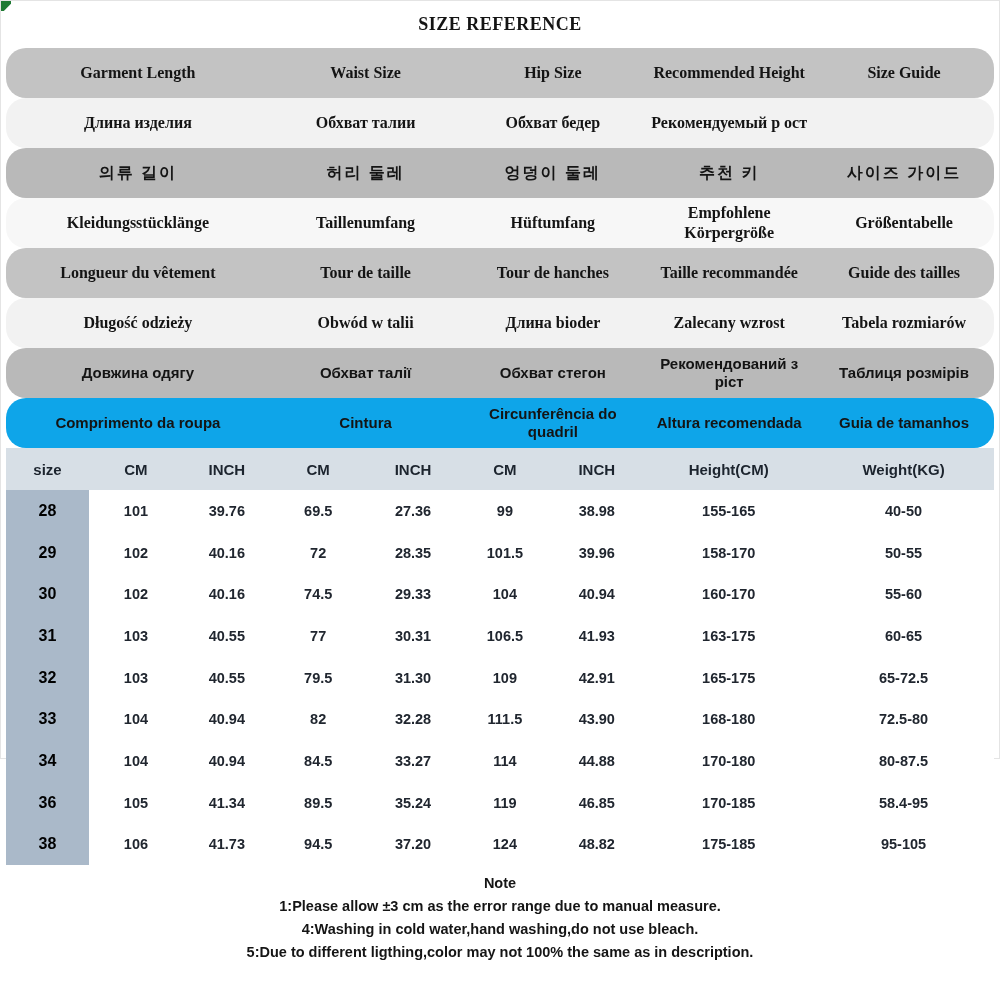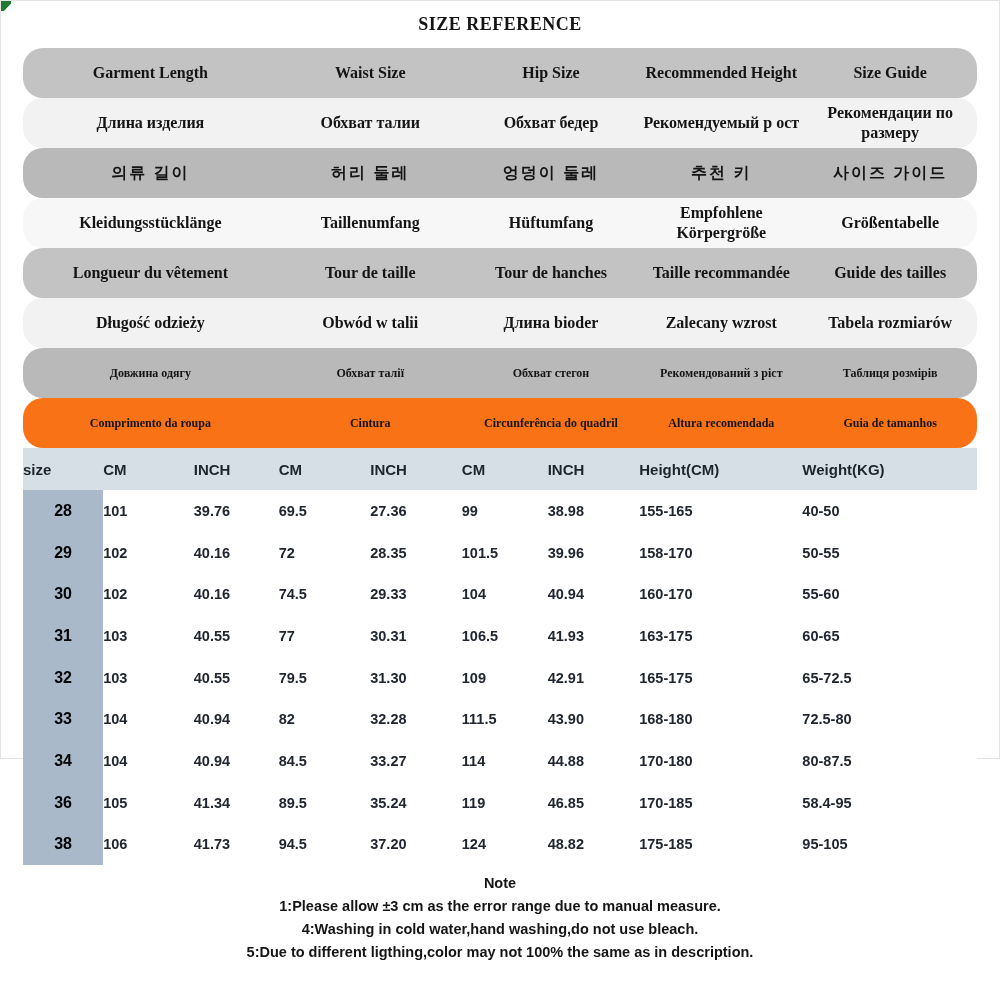--- a/index.html
+++ b/index.html
@@ -2,51 +2,51 @@
 <html><head>
 <meta charset="utf-8">
 <style>
   html,body { margin:0; padding:0; }
   body {
     width:1000px; height:1001px; background:#fff; color:#141414;
     font-family:"Liberation Sans", sans-serif; overflow:hidden;
   }
   .sheet {
     position:relative; width:1000px; height:759px; box-sizing:border-box;
-    border:1px solid #e4e4e4; padding:0 22px;
+    border:1px solid #e4e4e4; padding:0 5px;
   }
   .corner-flag {
     position:absolute; top:0; left:0; width:10px; height:10px;
     background:#1f7a33;
     clip-path:polygon(0 0, 100% 0, 100% 28%, 28% 100%, 0 100%);
   }
   .title {
     height:47px; display:flex; align-items:center; justify-content:center;
     font-family:"Liberation Serif", serif; font-weight:bold; font-size:18px;
     letter-spacing:.5px;
   }
   
   .lrow {
     display:grid; grid-template-columns:26.7% 19.4% 18.5% 17.2% 18.2%;
     height:50px; align-items:center; text-align:center; font-weight:bold;border-radius:20px;
   }
   .lcell { line-height:1.22; padding:0 4px; }
   .serif { font-family:"Liberation Serif", serif; font-size:16px; }
-  .sans  { font-family:Liberation Serif, serif; font-size:12px; }
+  .sans  { font-family:Liberation Sans, sans-serif; font-size:15px; }
   .korean{ font-family:"Liberation Sans", sans-serif; font-size:16px; letter-spacing:2px; }
   .bg-gray   { background:#c3c3c3; }
   .bg-dkgray { background:#b9b9b9; }
   .bg-light  { background:#f2f2f2; }
   .bg-lighter{ background:#f7f7f7; }
-  .bg-white  { background:#f97316; }
+  .bg-white  { background:#0ea5e9; }
   
   .thead, .trow {
     display:grid;
     grid-template-columns:8.4% 9.5% 8.9% 9.6% 9.6% 9.0% 9.6% 17.1% 18.3%;
-    align-items:center; text-align:left; font-weight:bold;
+    align-items:center; text-align:center; font-weight:bold;
   }
   .thead { height:42px; background:#d7dfe6; font-size:15px; color:#1c242e; }
   .trow  { height:41.7px; font-size:14.5px; color:#20262f; background:#fff; }
   .size-cell {
     background:#aab9c9; height:100%; display:flex; align-items:center;
     justify-content:center; font-size:16px; color:#000000;
   }
   
   .notes { margin-top:7px; text-align:center; font-weight:bold;
            font-size:14.5px; line-height:23px; color:#151515; }
@@ -64,21 +64,20 @@
     <div class="lcell">Waist Size</div>
     <div class="lcell">Hip Size</div>
     <div class="lcell">Recommended Height</div>
     <div class="lcell">Size Guide</div>
   </div>
   <div class="lrow serif bg-light">
     <div class="lcell">Длина изделия</div>
     <div class="lcell">Обхват талии</div>
     <div class="lcell">Обхват бедер</div>
     <div class="lcell">Рекомендуемый р ост</div>
-    <div class="lcell">Рекомендации по размеру</div>
   </div>
   <div class="lrow korean bg-dkgray">
     <div class="lcell">의류 길이</div>
     <div class="lcell">허리 둘레</div>
     <div class="lcell">엉덩이 둘레</div>
     <div class="lcell">추천 키</div>
     <div class="lcell">사이즈 가이드</div>
   </div>
   <div class="lrow serif bg-lighter">
     <div class="lcell">Kleidungsstücklänge</div>

